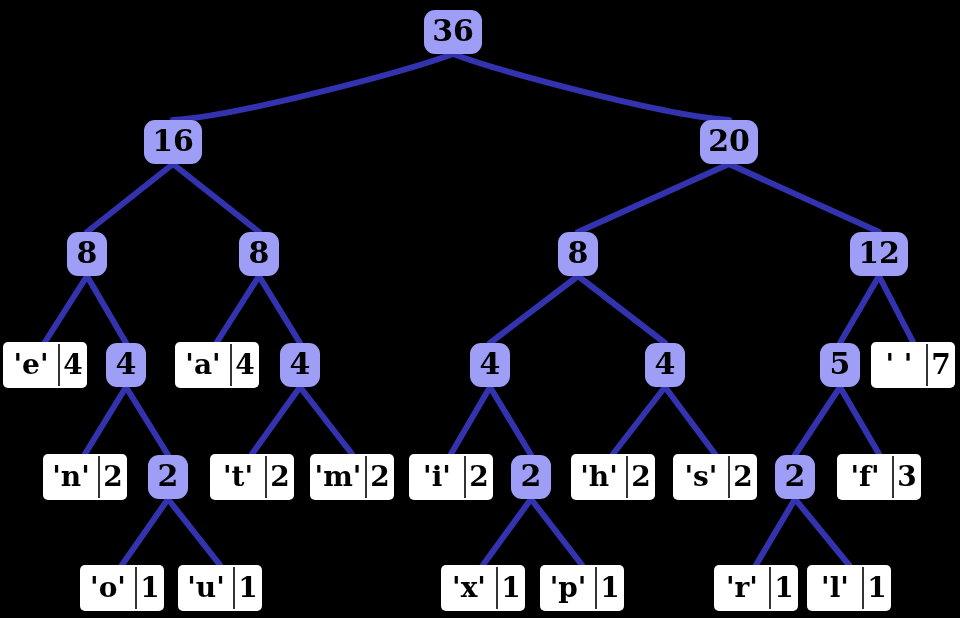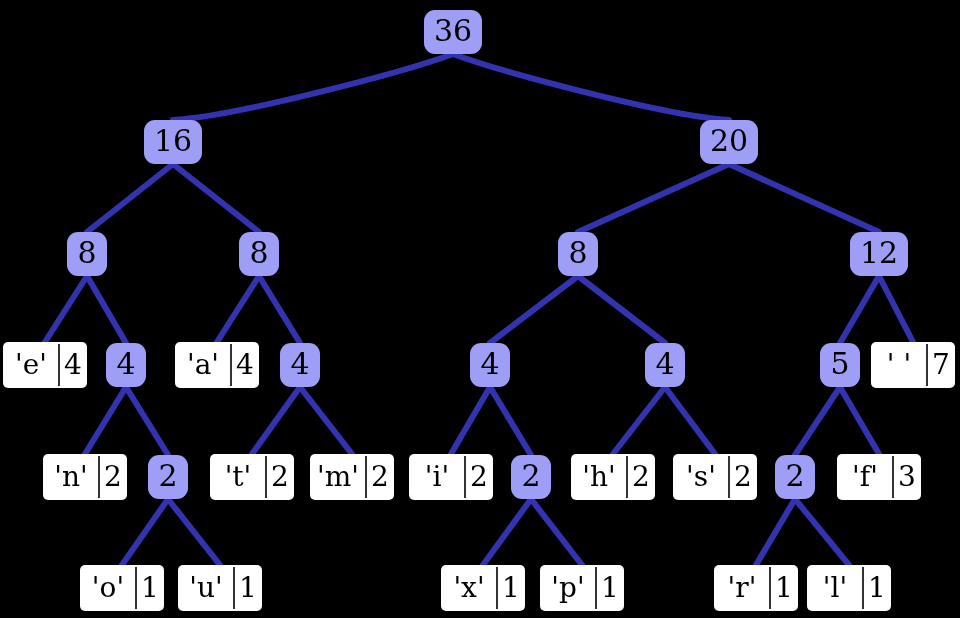--- a/index.html
+++ b/index.html
@@ -6,20 +6,21 @@
     margin: 0;
     padding: 0;
     background: #000000;
   }
   #stage {
     position: relative;
     width: 960px;
     height: 618px;
     background: #000000;
     overflow: hidden;
+    font-weight: bold;
   }
   svg#tree {
     position: absolute;
     left: 0;
     top: 0;
     width: 960px;
     height: 618px;
     display: block;
   }
   .edge {

